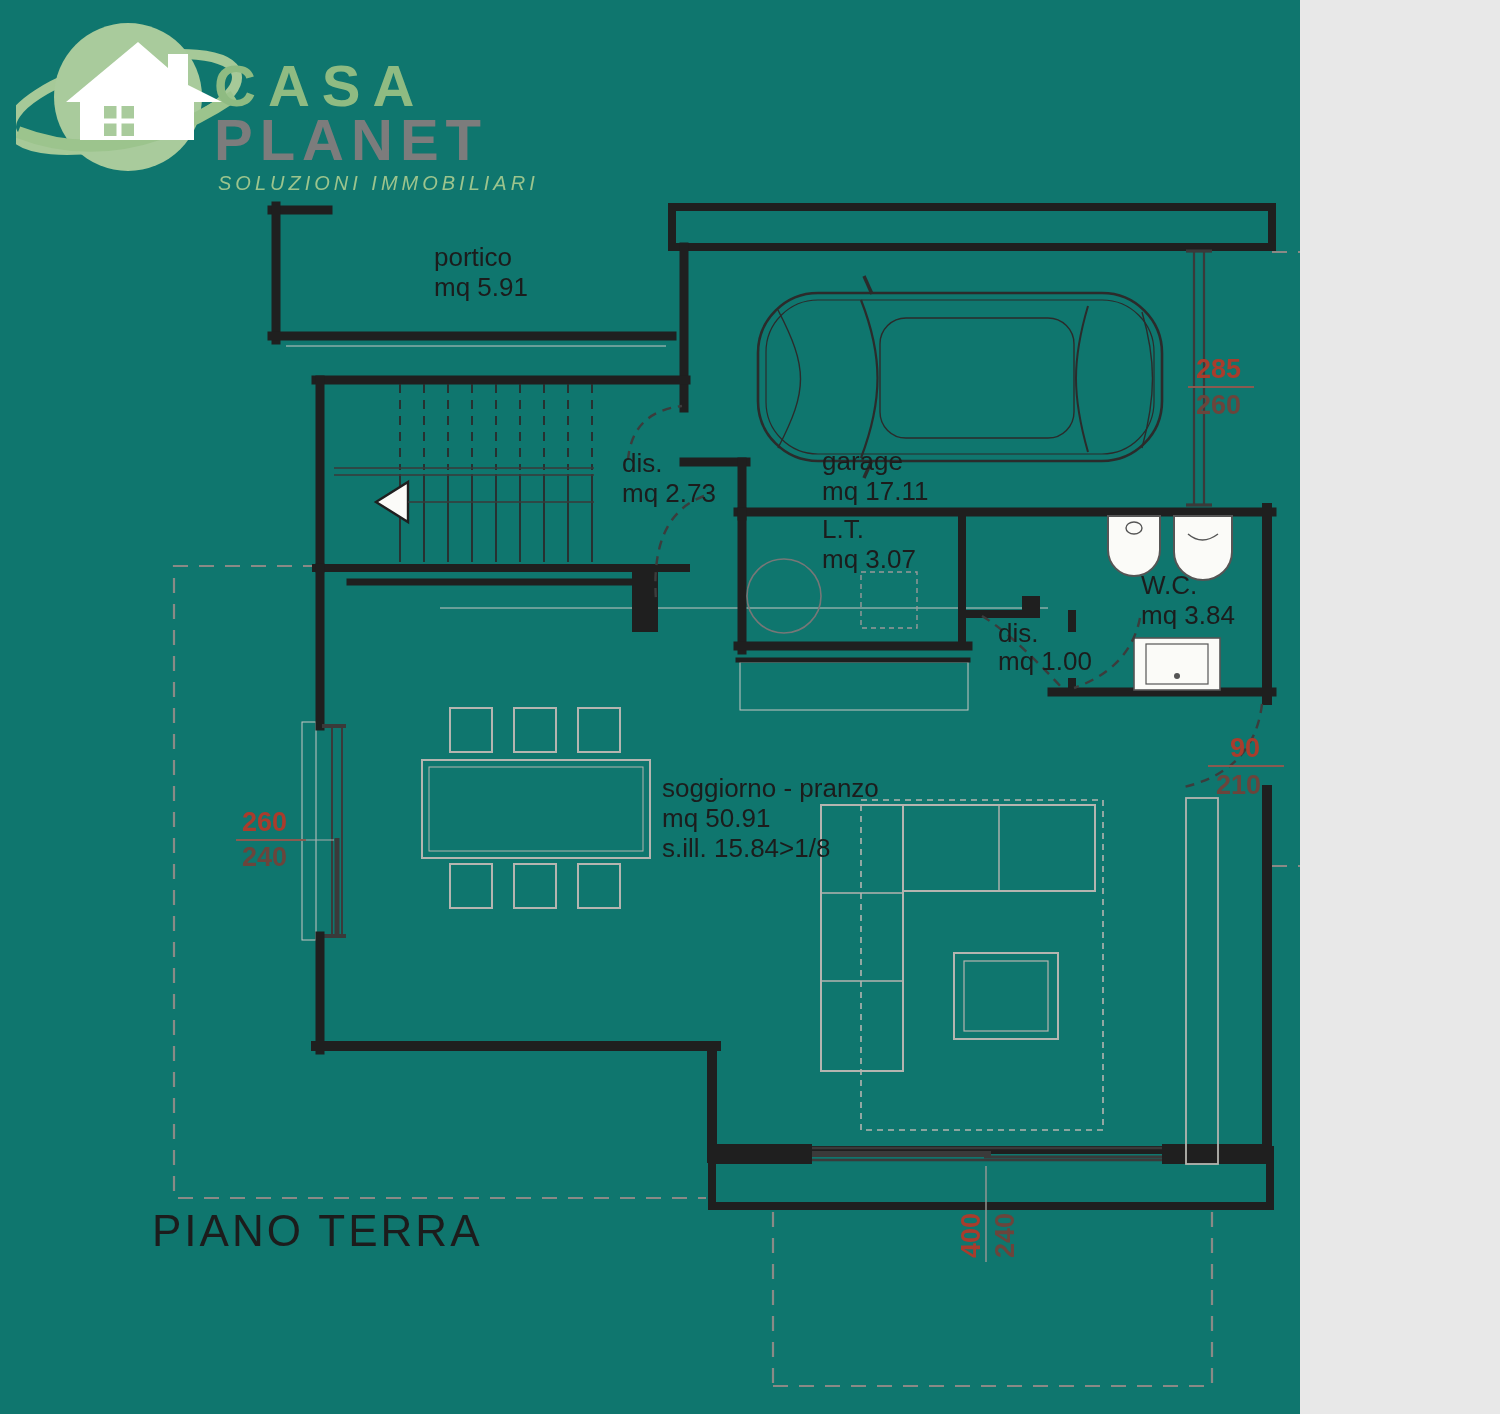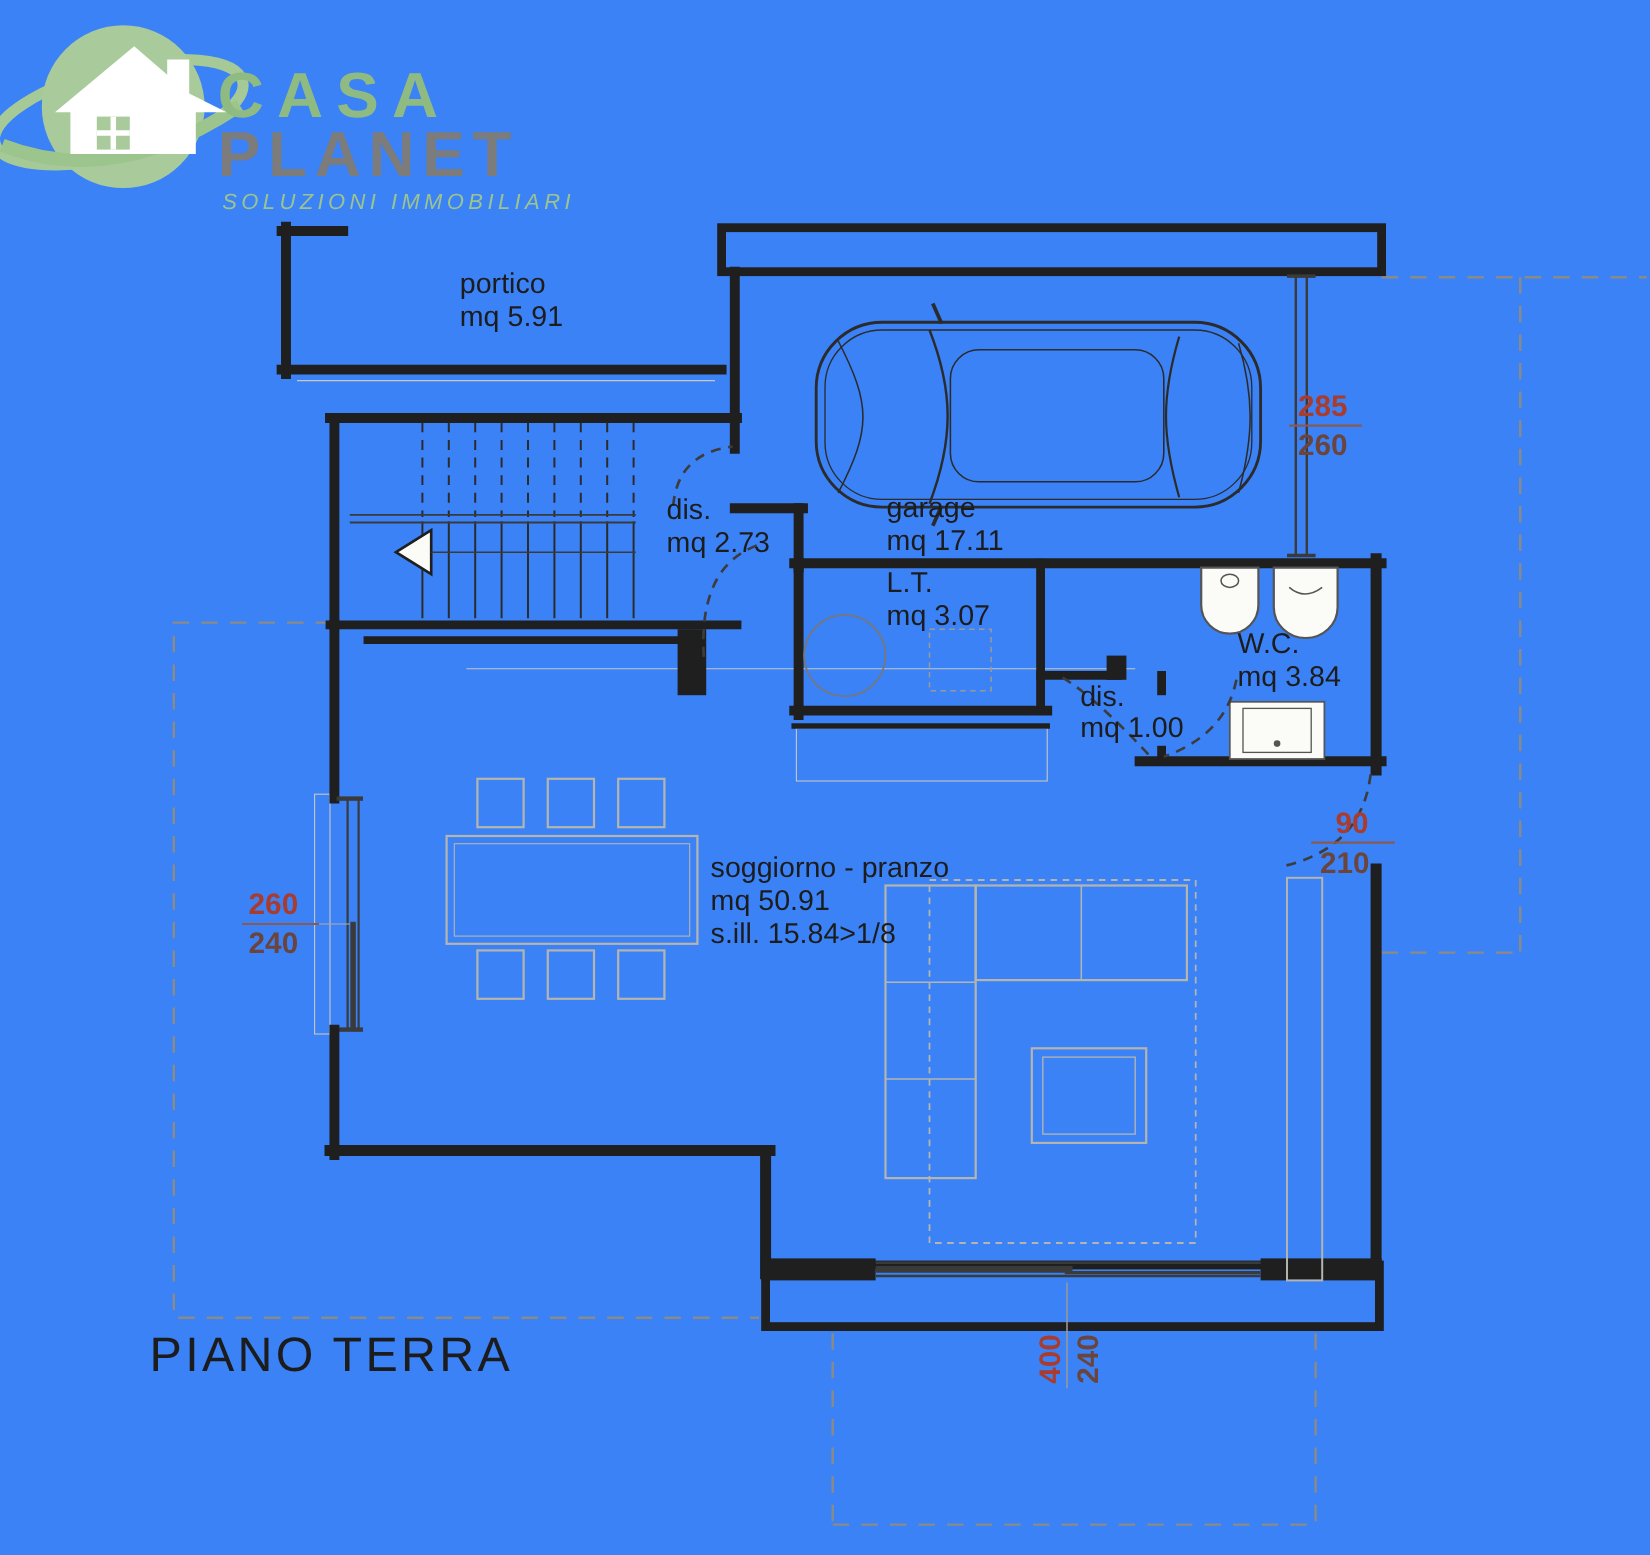--- a/index.html
+++ b/index.html
@@ -1,17 +1,17 @@
 <!DOCTYPE html>
 <html><head>
 <meta charset="utf-8">
 <style>
   html,body{margin:0;padding:0;background:#e8e8e8;}
-  .page{width:1500px;height:1414px;background:#3b82f6;position:relative;overflow:hidden;
-        font-family:"Liberation Sans", sans-serif;}
+  .page{width:1284px;height:1414px;background:#0f766e;position:relative;overflow:hidden;
+        font-family:"Liberation Sans", sans-serif;padding-left:16px;}
   svg{display:block;}
   text{font-family:"Liberation Sans", sans-serif;}
   .room-label{fill:#1c1c1c;font-size:26px;}
   .dim-top{fill:#a93c2c;font-size:27px;font-weight:bold;}
   .dim-bot{fill:#6b453c;font-size:27px;font-weight:bold;}
   .wall{stroke:#1f1f1f;fill:none;stroke-linecap:square;}
   .thin{stroke:#3a3a3a;fill:none;}
   .faint{stroke:#c7c7c3;fill:none;}
   .furn{stroke:#b5b5b0;fill:none;}
   .fixture{stroke:#555;fill:#fbfbf8;}

